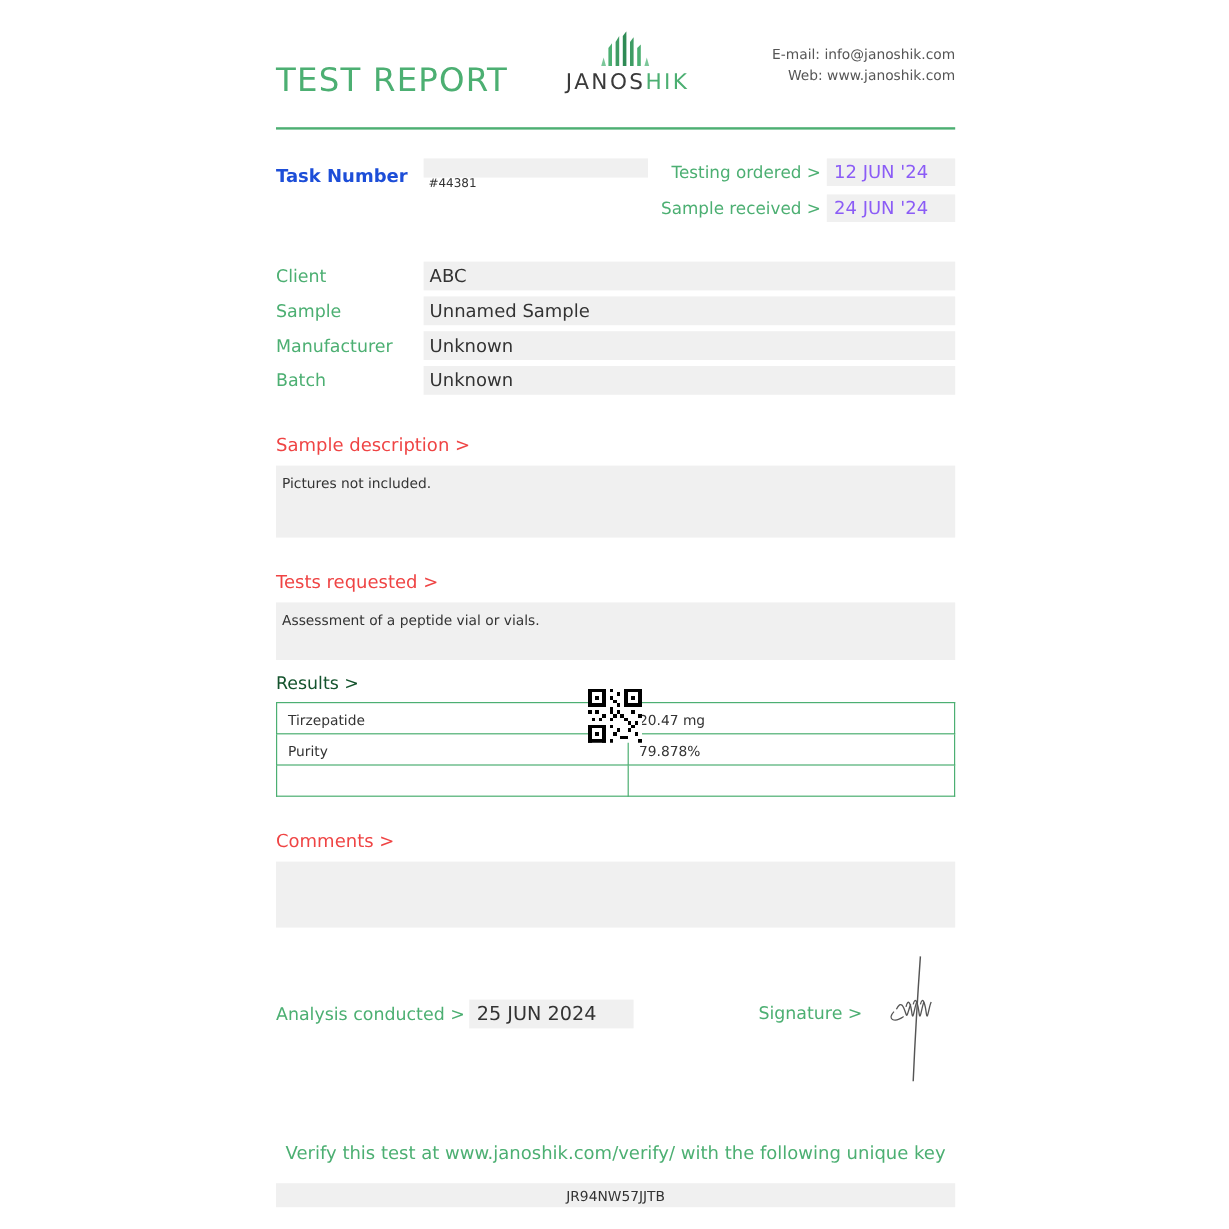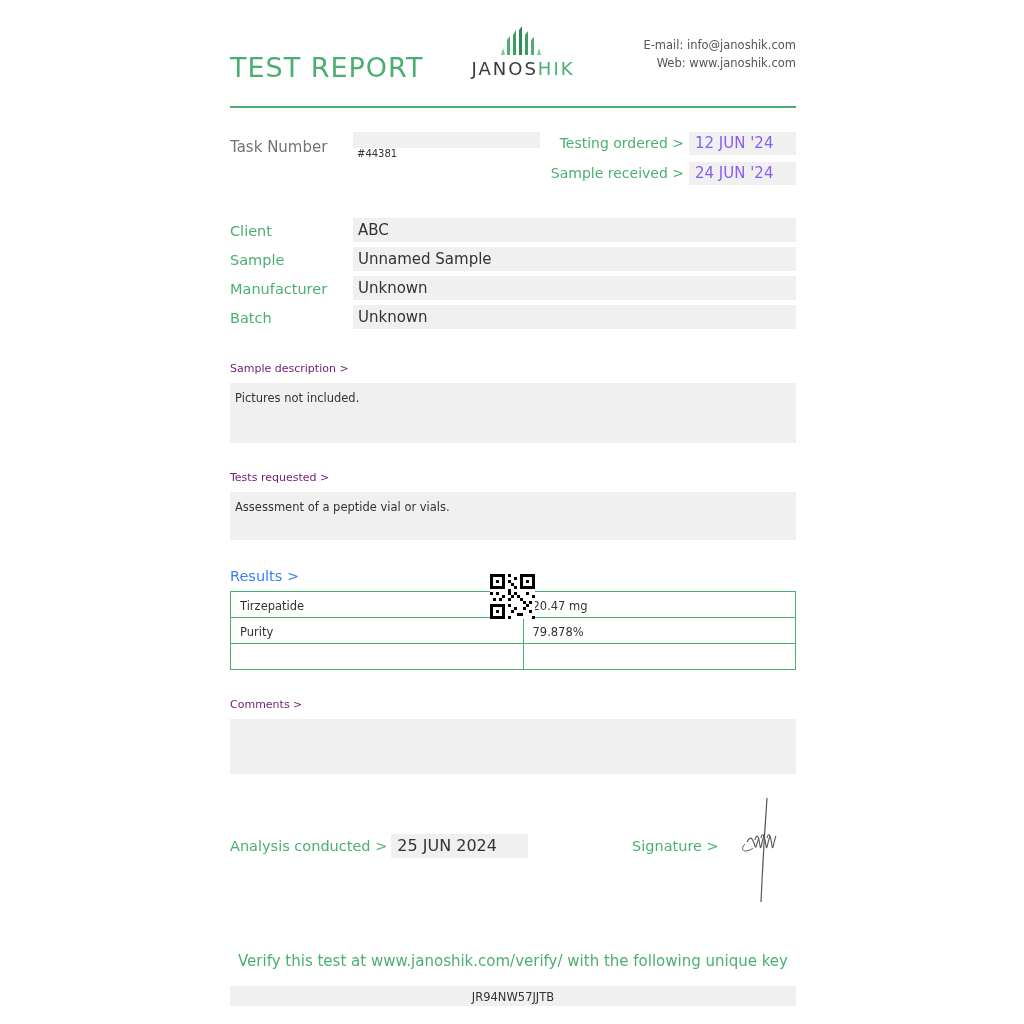--- a/index.html
+++ b/index.html
@@ -70,22 +70,23 @@
     line-height: 18px;
   }
 
   
   .task-row {
     position: relative;
     margin-top: 24px;
     height: 56px;
   }
   .label-green {
-    color: #737373;
+    color: #1d4ed8;
     font-size: 15px;
+    font-weight: bold;
   }
   .task-label {
     position: absolute;
     left: 0;
     top: 6px;
   }
   .task-value {
     position: absolute;
     left: 123px;
     top: 0;
@@ -147,41 +148,41 @@
     height: 24px;
     background: #f0f0f0;
     font-size: 15px;
     color: #333;
     padding: 3px 0 0 5px;
     box-sizing: border-box;
   }
 
   
   .section-head {
-    color: #701a75;
-    font-size: 11px;
+    color: #ef4444;
+    font-size: 15px;
     margin-top: 28px;
     margin-bottom: 8px;
   }
   .section-box {
     background: #f0f0f0;
     font-size: 11.5px;
     color: #333;
     padding: 8px 5px 0 5px;
     box-sizing: border-box;
   }
   .box-tall { height: 60px; }
   .box-mid  { height: 48px; }
   .box-comments { height: 55px; }
 
   
   .results-head {
-    color: #3b82f6;
+    color: #14532d;
     font-size: 14.5px;
-    margin-top: 28px;
+    margin-top: 12px;
     margin-bottom: 7px;
   }
   .qr {
     position: absolute;
     left: 260px;
     top: 574px;
     width: 45px;
     height: 45px;
   }
   .qr svg { display:block; }

